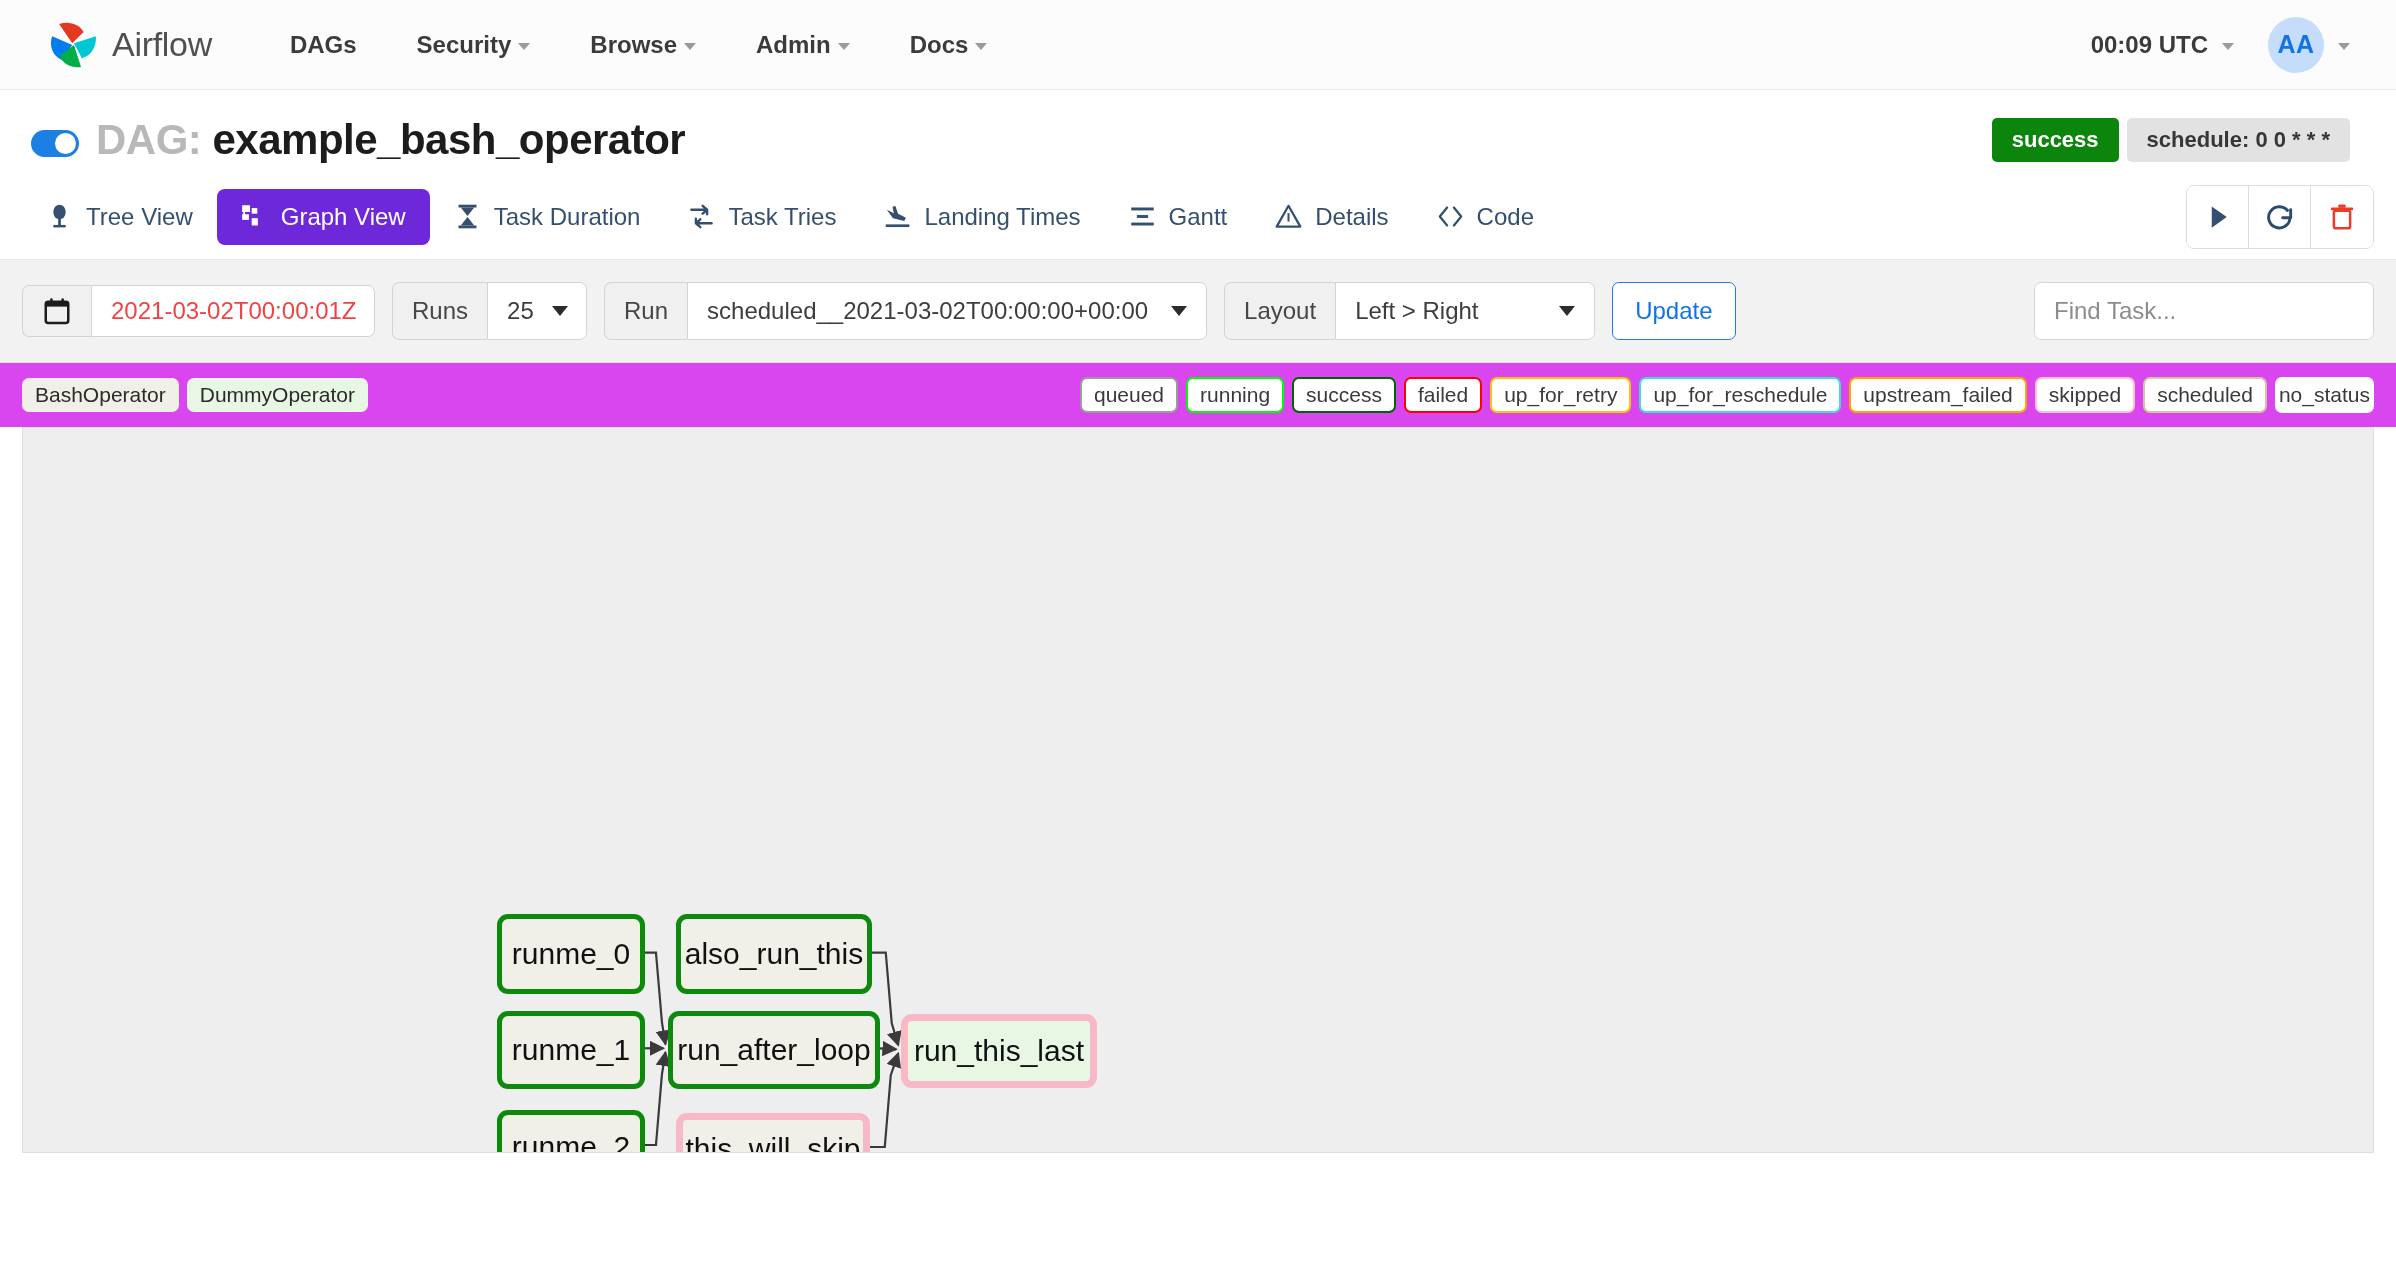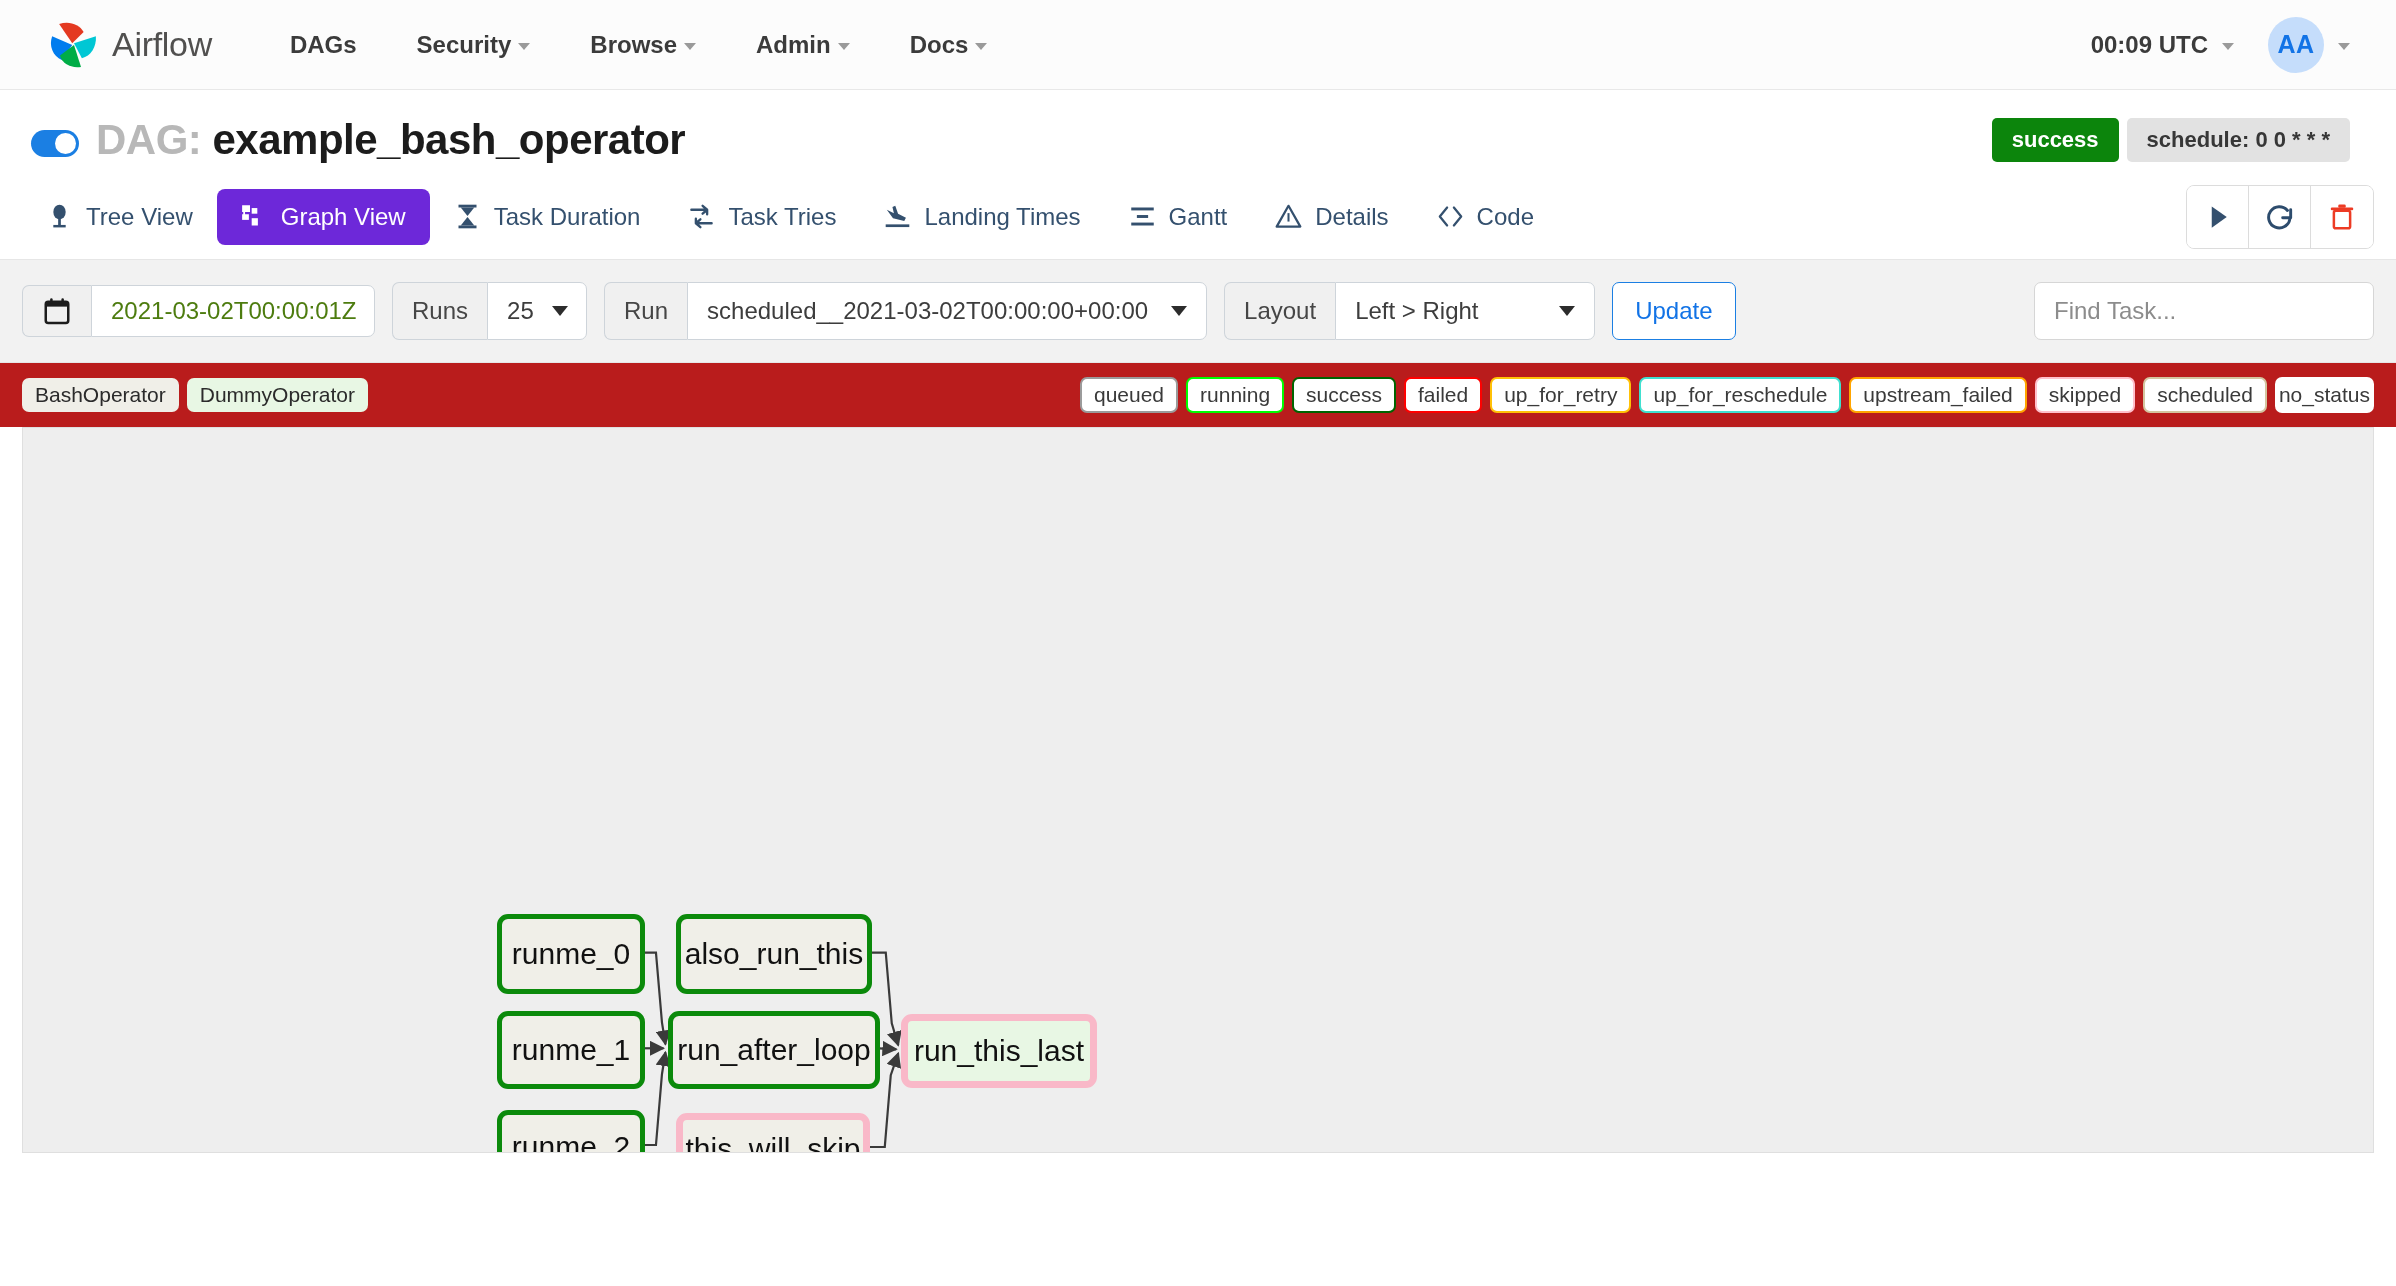--- a/index.html
+++ b/index.html
@@ -158,21 +158,21 @@
     border: 1px solid #ced4da;
     font-size: 24px; color: #464646;
     padding: 0 19px;
     display: flex; align-items: center;
     white-space: nowrap;
   }
   .ig-addon.left { border-radius: 7px 0 0 7px; border-right: none; }
   .ig-field {
     background: #fff;
     border: 1px solid #ced4da;
-    font-size: 24px; color: #4d7c0f;
+    font-size: 24px; color: #ef4444;
     padding: 0 19px;
     height: 52px;
     display: flex; align-items: center;
     white-space: nowrap;
   }
   .ig-field.rounded-r { border-radius: 0 7px 7px 0; }
   .ig-select {
     background: #fff;
     border: 1px solid #ced4da;
     border-radius: 0 7px 7px 0;
@@ -212,21 +212,21 @@
     display: flex; align-items: center;
     padding: 0 19px;
     font-size: 24px; color: #8c8c8c;
     cursor: text;
   }
 
   
   .legendbar {
     display: flex; align-items: center;
     padding: 14px 22px;
-    background: #b91c1c;
+    background: #d946ef;
     position: relative;
     min-height: 56px;
   }
   .op-badges { display: flex; gap: 8px; }
   .op-badge {
     font-size: 21px; color: #2b2b2b;
     padding: 5px 13px;
     border-radius: 7px;
     white-space: nowrap;
     cursor: pointer;

